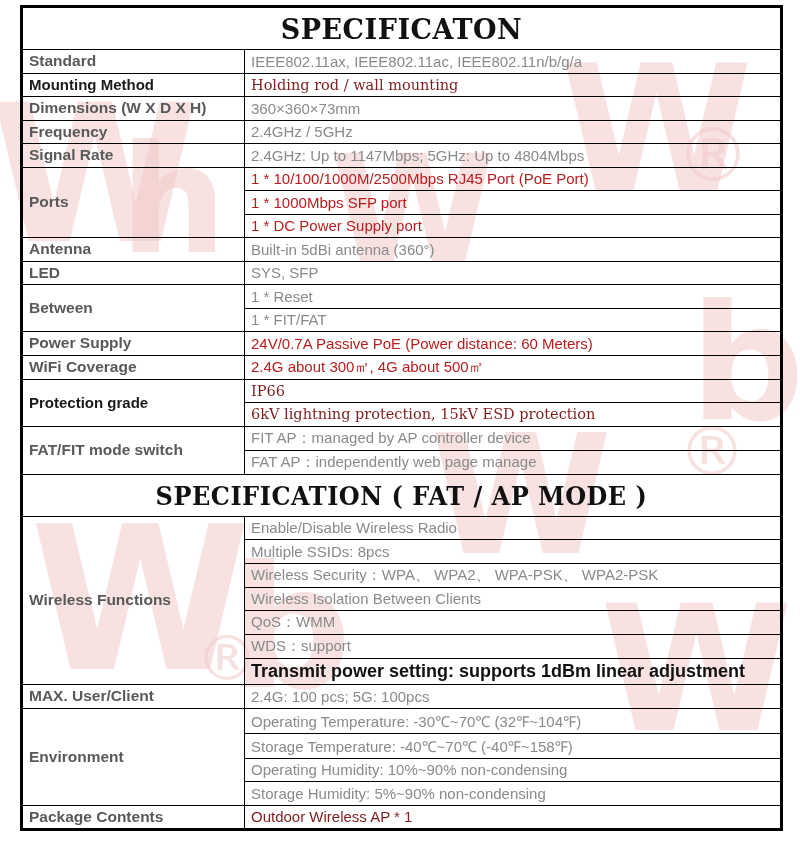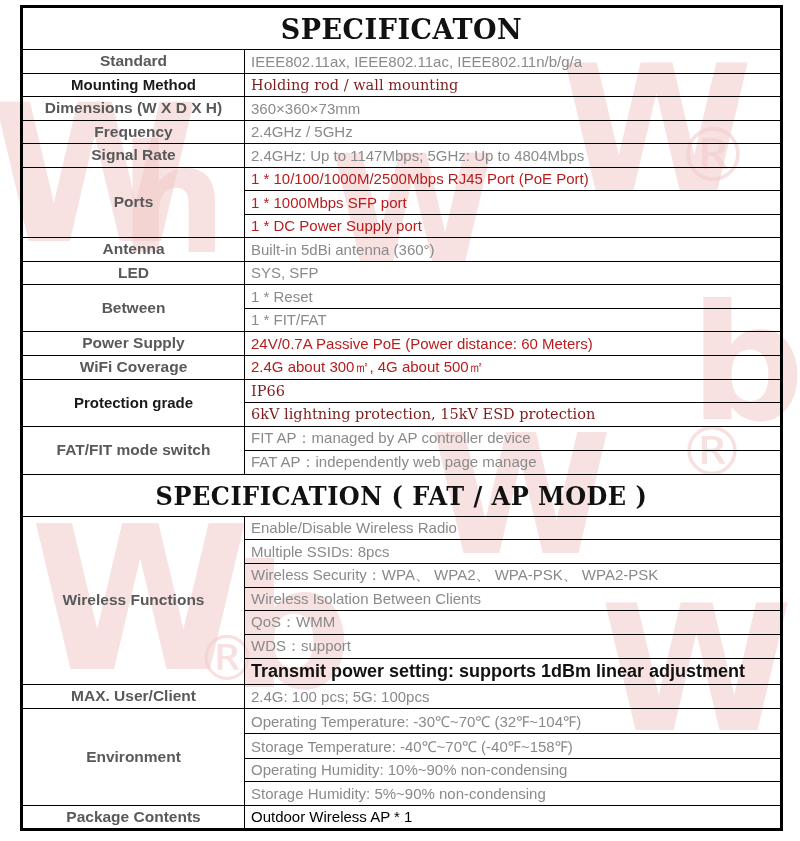--- a/index.html
+++ b/index.html
@@ -89,21 +89,21 @@
     display: inline-block;
   }
   .banner-text.small { font-size: 24px; }
 
   
   .lbl {
     font-family: "Liberation Sans", sans-serif;
     font-weight: bold;
     font-size: 15.5px;
     color: #595959;
-    text-align: center;
+    text-align: left;
     padding-left: 8px;
   }
   .lbl.serif {
     font-family: Liberation Sans, sans-serif;
     font-size: 15px;
     color: #1a1a1a;
   }
 
   
   .val {
@@ -124,21 +124,21 @@
     color: #111;
     font-weight: bold;
     font-size: 18px;
   }
 
   tr.r { height: 23.5px; }
 
   
   .hl td { background: #ffff00; }
   .hl .lbl { color: #595959; }
-  .hl .val { color: #000000; }
+  .hl .val { color: #7f1d1d; }
 </style>
 </head>
 <body>
 
 <div id="watermark">
   <span class="wm-letter" style="left:-10px;  top:100px; font-size:190px;">W</span>
   <span class="wm-letter" style="left:120px;  top:140px; font-size:150px;">h</span>
   <span class="wm-letter" style="left:560px;  top:60px;  font-size:175px;">W</span>
   <span class="wm-letter" style="left:690px;  top:300px; font-size:160px;">b</span>
   <span class="wm-letter" style="left:30px;   top:520px; font-size:200px;">W</span>

